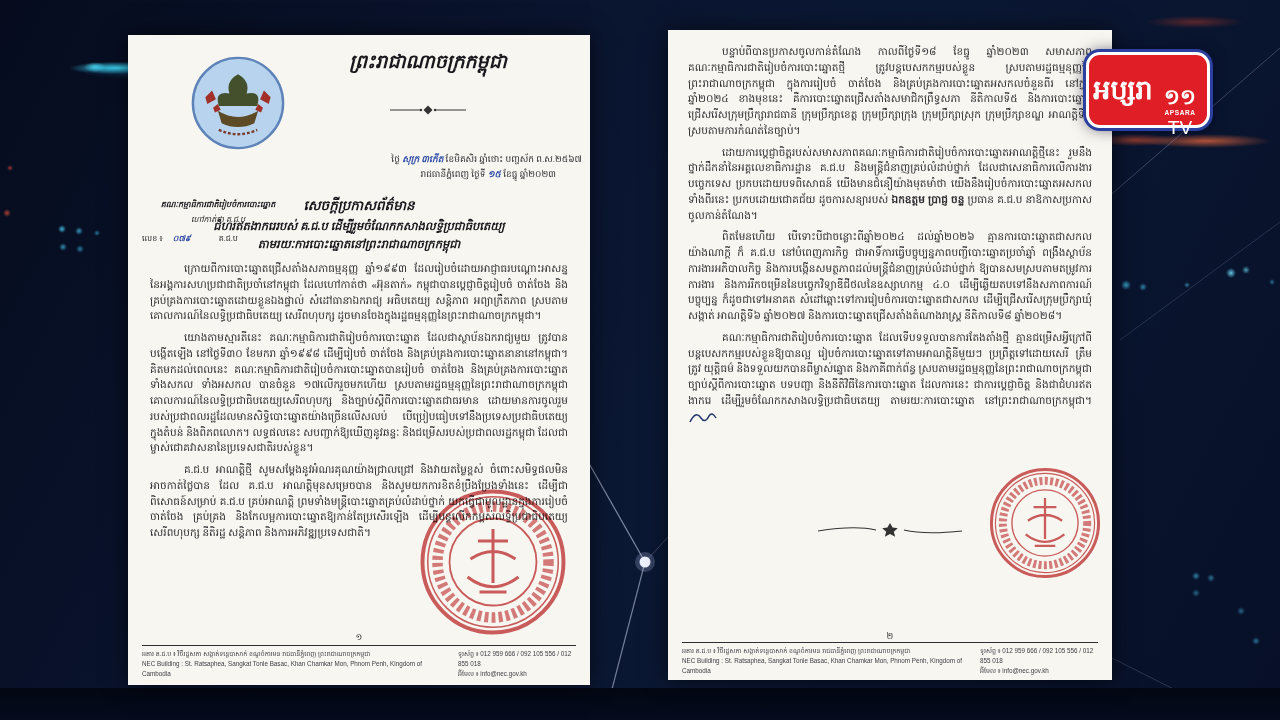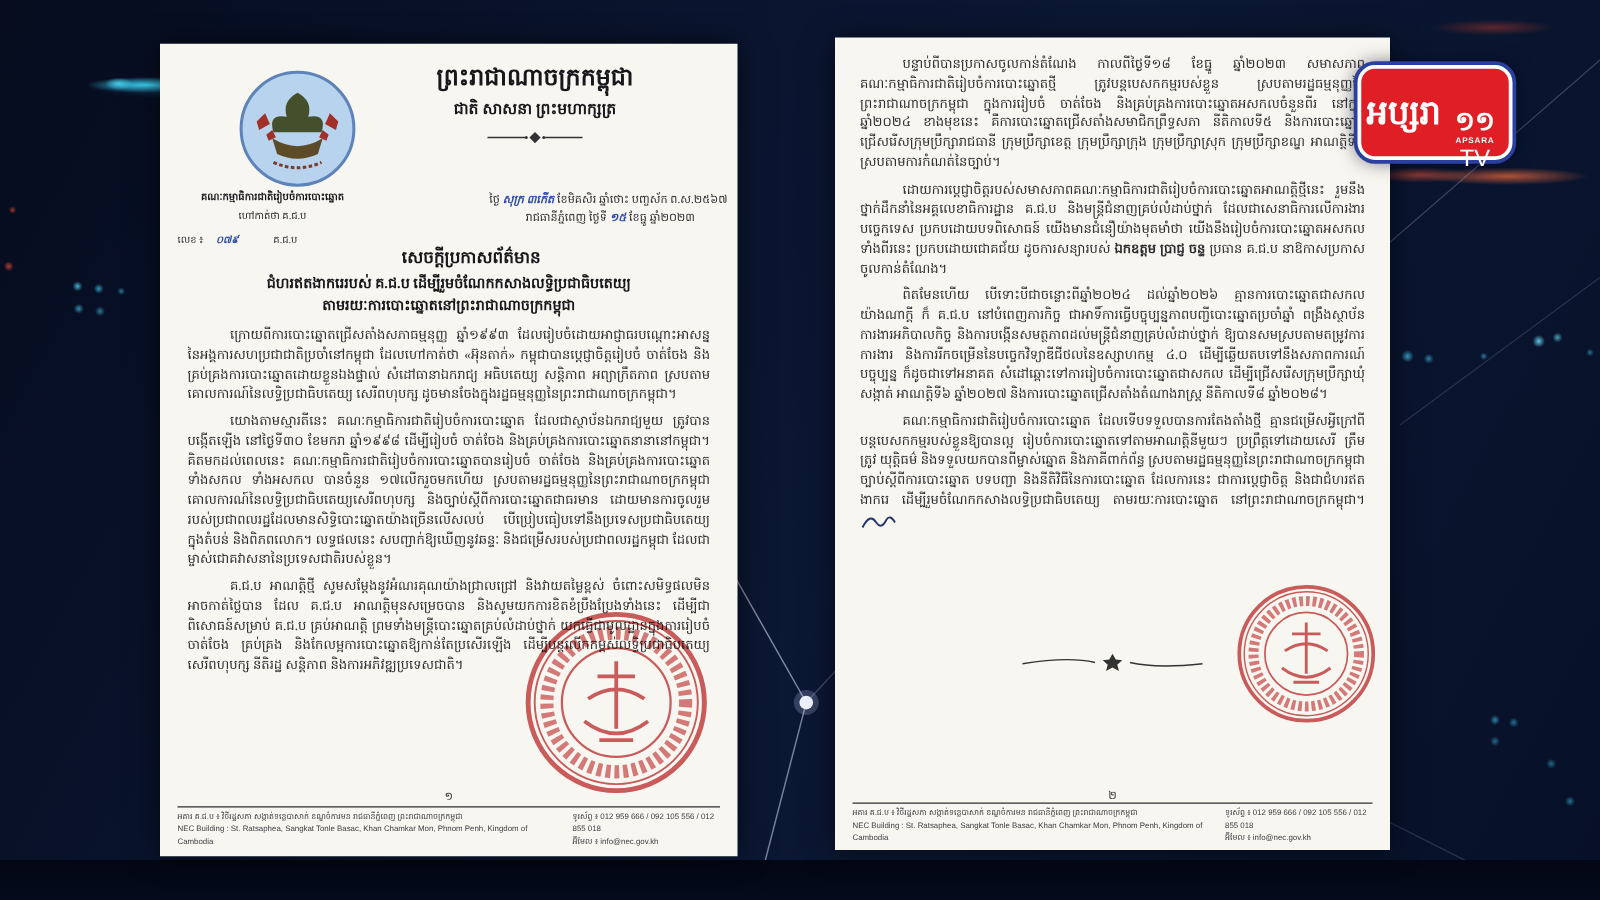--- a/index.html
+++ b/index.html
@@ -42,23 +42,23 @@
       radial-gradient(circle 3px at 216px 710px,  rgba(70,205,245,.25), transparent);}
   .plexus{position:absolute;inset:0;pointer-events:none;}
   .bottom-band{position:absolute;left:0;top:688px;width:1280px;height:32px;
                background:linear-gradient(#030713,#050b1d);}
   
   .page{position:absolute;background:#f8f6f0;box-shadow:0 0 22px rgba(0,0,0,.6);
         color:#2c2c30;z-index:2;}
   #left-page{left:128px;top:35px;width:462px;height:650px;}
   #right-page{left:668px;top:30px;width:444px;height:650px;}
   .abs{position:absolute;}
-  .center{text-align:center;}
+  .center{text-align:center;font-style:italic;}
   .khead{font-weight:bold;color:#17171c;}
-  .small{font-size:8px;line-height:1.3;}
+  .small{font-size:8px;line-height:1.3;margin-top:47px;}
   .handwriting{color:#2f4da8;font-style:italic;font-weight:bold;}
   .body-text{font-size:10.5px;line-height:1.5;text-align:justify;overflow:hidden;}
   .body-text p{margin:0 0 6px 0;text-indent:34px;}
   .pagenum{width:100%;text-align:center;font-size:9px;color:#333;}
   .doc-footer{position:absolute;left:14px;right:14px;border-top:1.5px solid #2e2e33;
               padding-top:3px;display:flex;gap:8px;font-size:6.3px;line-height:1.55;
               color:#3c3c42;font-family:"Liberation Sans",sans-serif;}
   .doc-footer .addr{flex:1;}
   .doc-footer .contact{width:118px;}
   .stamp{position:absolute;opacity:.82;mix-blend-mode:multiply;z-index:3;}
@@ -109,40 +109,39 @@
 
     <div class="abs small khead center" style="left:2px;top:118px;width:176px;">គណៈកម្មាធិការជាតិរៀបចំការបោះឆ្នោត</div>
     <div class="abs small center" style="left:2px;top:133px;width:176px;color:#222;">ហៅកាត់ថា គ.ជ.ប</div>
     <div class="abs small" style="left:14px;top:152px;width:160px;">
       <span>លេខ ៖</span>
       <span class="handwriting" style="margin:0 8px;">០៧៩</span>
       <span style="margin-left:18px;">គ.ជ.ប</span>
     </div>
 
     <div class="abs khead center" style="left:150px;top:14px;width:300px;font-size:19px;">ព្រះរាជាណាចក្រកម្ពុជា</div>
-    <div class="abs khead center" style="left:150px;top:44px;width:300px;font-size:12.5px;">ជាតិ សាសនា ព្រះមហាក្សត្រ</div>
     <svg class="abs" style="left:260px;top:70px;" width="80" height="10" viewBox="0 0 80 10">
       <path d="M2 5 H32 M48 5 H78" stroke="#333" stroke-width="1.2"></path>
       <path d="M40 0.5 l4.5 4.5 -4.5 4.5 -4.5 -4.5 z" fill="#333"></path>
       <circle cx="33" cy="5" r="1.2" fill="#333"></circle>
         <circle cx="47" cy="5" r="1.2" fill="#333"></circle>
     </svg>
 
     <div class="abs" style="left:208px;top:118px;width:246px;font-size:9px;text-align:right;">
       <span>ថ្ងៃ</span>
       <span class="handwriting">សុក្រ ៣កើត</span>
       <span> ខែមិគសិរ ឆ្នាំថោះ បញ្ចស័ក ព.ស.២៥៦៧</span>
     </div>
     <div class="abs" style="left:208px;top:133px;width:220px;font-size:9px;text-align:right;">
       <span>រាជធានីភ្នំពេញ ថ្ងៃទី</span>
       <span class="handwriting">១៥</span>
       <span> ខែធ្នូ ឆ្នាំ២០២៣</span>
     </div>
 
-    <div class="abs khead center" style="left:0;top:162px;width:100%;font-size:13.5px;padding-left:18px;">សេចក្តីប្រកាសព័ត៌មាន</div>
+    <div class="abs khead center" style="left:0;top:162px;width:100%;font-size:13.5px;">សេចក្តីប្រកាសព័ត៌មាន</div>
     <div class="abs khead center" style="left:10px;top:202px;width:442px;font-size:11.5px;">តាមរយៈការបោះឆ្នោតនៅព្រះរាជាណាចក្រកម្ពុជា</div>
     <div class="abs khead center" style="left:10px;top:184px;width:442px;font-size:11.5px;">ជំហរឥតងាករេរបស់ គ.ជ.ប ដើម្បីរួមចំណែកកសាងលទ្ធិប្រជាធិបតេយ្យ</div>
 
     <div class="abs body-text" style="left:22px;top:226px;width:418px;height:356px;">
       <p>ក្រោយពីការបោះឆ្នោតជ្រើសតាំងសភាធម្មនុញ្ញ ឆ្នាំ១៩៩៣ ដែលរៀបចំដោយអាជ្ញាធរបណ្តោះអាសន្ននៃអង្គការសហប្រជាជាតិប្រចាំនៅកម្ពុជា ដែលហៅកាត់ថា «អ៊ុនតាក់» កម្ពុជាបានប្តេជ្ញាចិត្តរៀបចំ ចាត់ចែង និងគ្រប់គ្រងការបោះឆ្នោតដោយខ្លួនឯងផ្ទាល់ សំដៅធានាឯករាជ្យ អធិបតេយ្យ សន្តិភាព អព្យាក្រឹតភាព ស្របតាមគោលការណ៍នៃលទ្ធិប្រជាធិបតេយ្យ សេរីពហុបក្ស ដូចមានចែងក្នុងរដ្ឋធម្មនុញ្ញនៃព្រះរាជាណាចក្រកម្ពុជា។</p>
       <p>យោងតាមស្មារតីនេះ គណៈកម្មាធិការជាតិរៀបចំការបោះឆ្នោត ដែលជាស្ថាប័នឯករាជ្យមួយ ត្រូវបានបង្កើតឡើង នៅថ្ងៃទី៣០ ខែមករា ឆ្នាំ១៩៩៨ ដើម្បីរៀបចំ ចាត់ចែង និងគ្រប់គ្រងការបោះឆ្នោតនានានៅកម្ពុជា។ គិតមកដល់ពេលនេះ គណៈកម្មាធិការជាតិរៀបចំការបោះឆ្នោតបានរៀបចំ ចាត់ចែង និងគ្រប់គ្រងការបោះឆ្នោតទាំងសកល ទាំងអសកល បានចំនួន ១៧លើករួចមកហើយ ស្របតាមរដ្ឋធម្មនុញ្ញនៃព្រះរាជាណាចក្រកម្ពុជា គោលការណ៍នៃលទ្ធិប្រជាធិបតេយ្យសេរីពហុបក្ស និងច្បាប់ស្តីពីការបោះឆ្នោតជាធរមាន ដោយមានការចូលរួមរបស់ប្រជាពលរដ្ឋដែលមានសិទ្ធិបោះឆ្នោតយ៉ាងច្រើនលើសលប់ បើប្រៀបធៀបទៅនឹងប្រទេសប្រជាធិបតេយ្យក្នុងតំបន់ និងពិភពលោក។ លទ្ធផលនេះ សបញ្ជាក់ឱ្យឃើញនូវឆន្ទៈ និងជម្រើសរបស់ប្រជាពលរដ្ឋកម្ពុជា ដែលជាម្ចាស់ជោគវាសនានៃប្រទេសជាតិរបស់ខ្លួន។</p>
       <p>គ.ជ.ប អាណត្តិថ្មី សូមសម្តែងនូវអំណរគុណយ៉ាងជ្រាលជ្រៅ និងវាយតម្លៃខ្ពស់ ចំពោះសមិទ្ធផលមិនអាចកាត់ថ្លៃបាន ដែល គ.ជ.ប អាណត្តិមុនសម្រេចបាន និងសូមយកការខិតខំប្រឹងប្រែងទាំងនេះ ដើម្បីជាពិសោធន៍សម្រាប់ គ.ជ.ប គ្រប់អាណត្តិ ព្រមទាំងមន្ត្រីបោះឆ្នោតគ្រប់លំដាប់ថ្នាក់ យកធ្វើជាមូលដ្ឋានក្នុងការរៀបចំ ចាត់ចែង គ្រប់គ្រង និងកែលម្អការបោះឆ្នោតឱ្យកាន់តែប្រសើរឡើង ដើម្បីបន្តលើកកម្ពស់លទ្ធិប្រជាធិបតេយ្យ សេរីពហុបក្ស នីតិរដ្ឋ សន្តិភាព និងការអភិវឌ្ឍប្រទេសជាតិ។</p>
     </div>
 
     <svg class="stamp" style="left:290px;top:452px;" width="150" height="150" viewBox="0 0 100 100">

